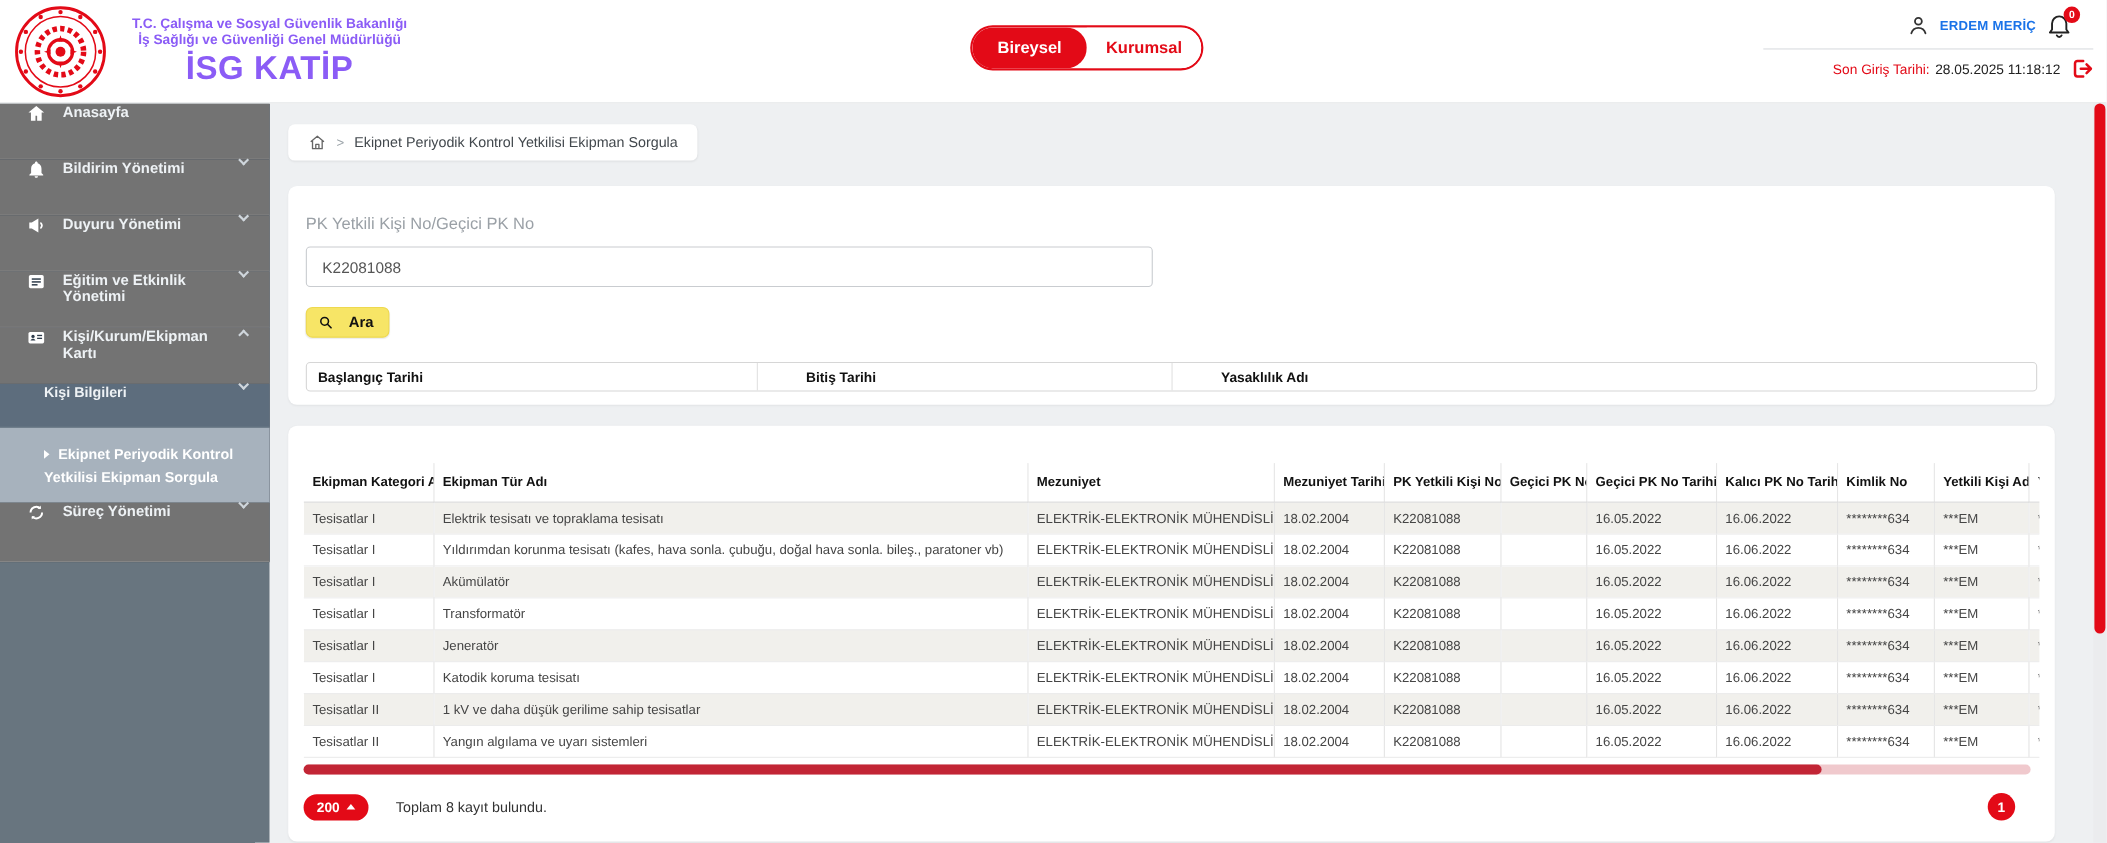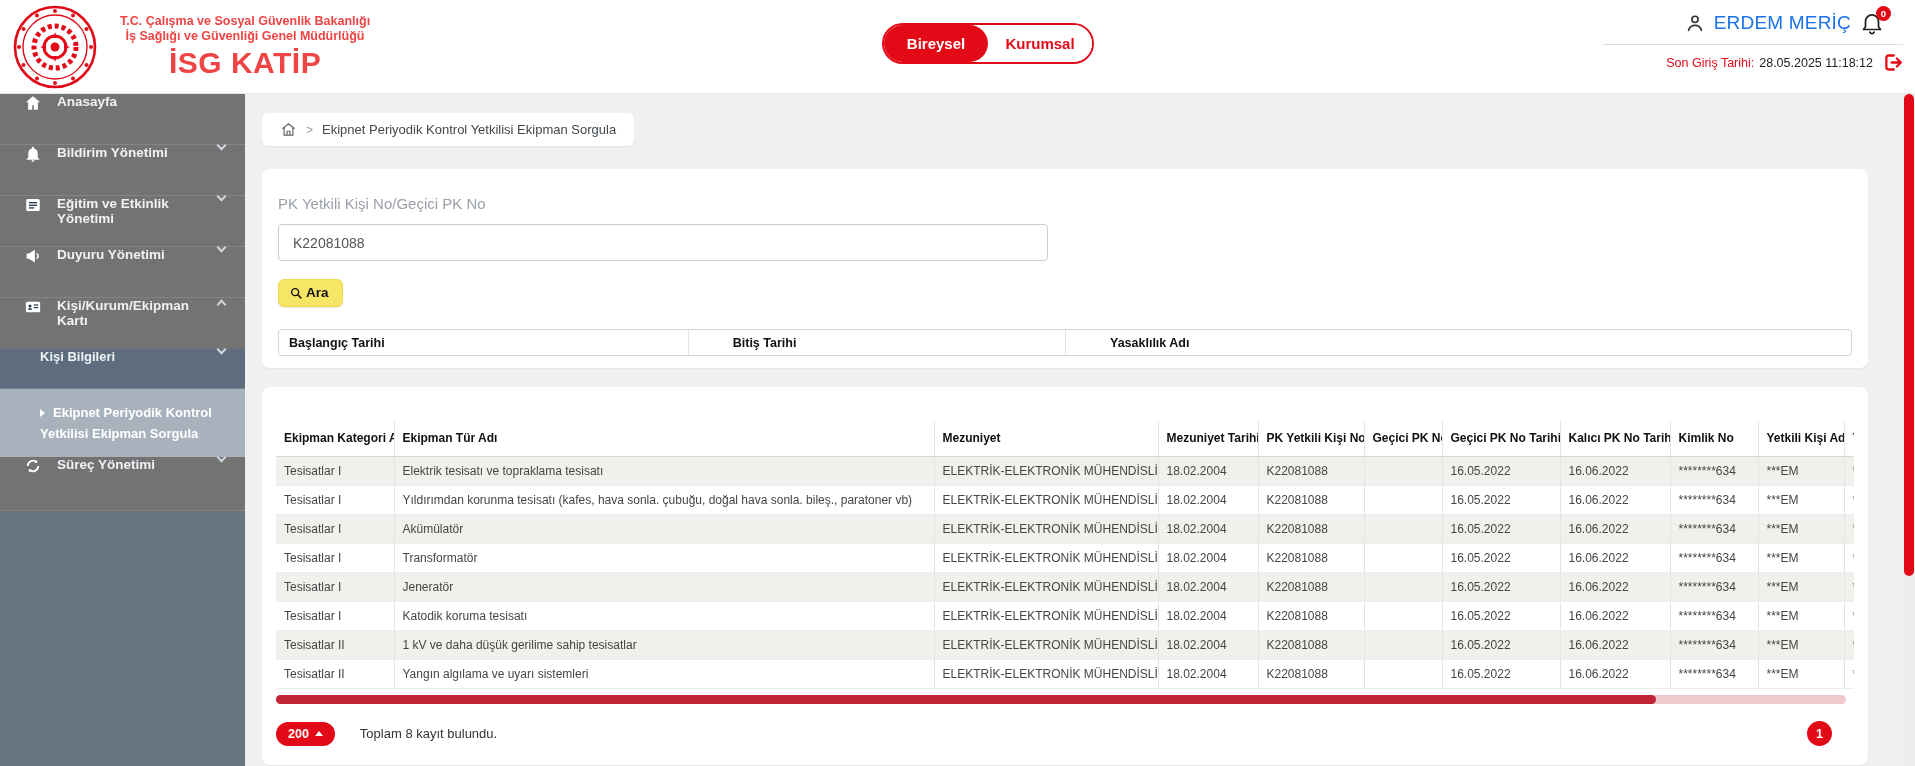--- a/index.html
+++ b/index.html
@@ -4,35 +4,35 @@
 <style>
   * { margin:0; padding:0; box-sizing:border-box; }
   html,body { width:1915px; height:766px; overflow:hidden;
     font-family:"Liberation Sans", sans-serif; background:#eef0f2; }
 
   
   .app-header { position:absolute; top:0; left:0; width:1915px; height:94px;
     background:#fff; border-bottom:1px solid #e3e5e7; z-index:5; }
   .brand { position:absolute; left:12px; top:4px; display:flex; align-items:center; }
   .emblem { width:86px; height:86px; }
-  .brand-text { margin-left:22px; color:#ef4444; }
+  .brand-text { margin-left:22px; color:#8b5cf6; }
   .brand-line { font-size:12.5px; font-weight:bold; line-height:15px; }
   .brand-line.l2 { text-align:center; }
   .app-title { font-size:30px; font-weight:bold; letter-spacing:.5px; text-align:center; margin-top:2px; }
 
   .seg-toggle { position:absolute; left:882px; top:23px; width:212px; height:41px;
     border:2px solid #e30a17; border-radius:22px; display:flex; overflow:hidden; background:#fff; }
   .seg { flex:1; display:flex; align-items:center; justify-content:center;
     font-size:15px; font-weight:bold; cursor:pointer; }
   .seg.active { background:#e30a17; color:#fff; border-radius:0 20px 20px 0; }
   .seg.inactive { background:#fff; color:#e30a17; }
 
   .user-block { position:absolute; right:12px; top:8px; width:300px; }
   .user-row { display:flex; align-items:center; justify-content:flex-end; gap:8px; padding:2px 18px 8px 0; }
-  .user-name { color:#1a73e8; font-weight:normal; font-size:19px; letter-spacing:.2px; cursor:pointer; }
+  .user-name { color:#1a73e8; font-weight:bold; font-size:12px; letter-spacing:.2px; cursor:pointer; }
   .bell-wrap { position:relative; width:26px; height:26px; cursor:pointer; }
   .badge { position:absolute; top:-4px; right:-6px; min-width:15px; height:15px; border-radius:8px;
     background:#e30a17; color:#fff; font-size:9.5px; font-weight:bold;
     display:flex; align-items:center; justify-content:center; padding:0 3px; }
   .login-row { border-top:1px solid #dadce0; padding-top:7px; display:flex; align-items:center;
     justify-content:flex-end; gap:5px; font-size:12.5px; }
   .login-label { color:#e30a17; }
   .login-value { color:#222; }
   .logout-btn { margin-left:4px; cursor:pointer; display:flex; }
 
@@ -61,21 +61,21 @@
   .crumb { display:inline-flex; align-items:center; gap:9px; background:#fff; border-radius:6px;
     padding:0 18px; height:33px; box-shadow:0 1px 2px rgba(0,0,0,.06); cursor:pointer; }
   .crumb-sep { color:#98a0a6; font-size:12px; }
   .crumb-label { font-size:13px; color:#42484d; }
 
   .card { background:#fff; border-radius:8px; box-shadow:0 1px 2px rgba(0,0,0,.05); }
   .card1 { margin-top:23px; width:1606px; padding:26px 16px 12px 16px; }
   .field-label { color:#9aa0a6; font-size:15px; }
   .field-input { margin-top:12px; width:770px; height:37px; border:1px solid #c9ccd0; border-radius:4px;
     padding:0 14px; font-size:14px; color:#555; font-family:"Liberation Sans",sans-serif; outline:none; display:block; }
-  .btn-ara { margin-top:18px; display:inline-flex; align-items:center; gap:3px; background:#f7e566;
+  .btn-ara { margin-top:18px; display:inline-flex; align-items:center; gap:14px; background:#f7e566;
     border:1px solid #eed94f; border-radius:6px; padding:5px 13px 6px 10px; font-size:13.5px;
     font-weight:bold; color:#111; cursor:pointer; box-shadow:0 1px 1px rgba(0,0,0,.08); }
   .ban-row { margin-top:22px; display:flex; border:1px solid #d6d6d6; border-radius:4px; height:27px; }
   .ban-cell { display:flex; align-items:center; padding:0 10px; font-size:12.5px; font-weight:bold; color:#111; }
   .ban-cell + .ban-cell { border-left:1px solid #e2e2e2;padding-left:44px; }
   .ban-c1 { width:26%; } .ban-c2 { width:24%; } .ban-c3 { width:50%; }
 
   .card2 { margin-top:19px; width:1606px; padding:34px 14px 18px 14px; }
   .table-clip { width:1578px; overflow:hidden; }
   table { border-collapse:collapse; table-layout:fixed; width:1690px; }
@@ -187,37 +187,37 @@
         <svg viewBox="0 0 24 24" width="18" height="18">
             <path d="M12 22.2c1.15 0 2-.85 2-2h-4c0 1.15.85 2 2 2zm6.3-5.7v-5.3c0-3.2-1.7-5.9-4.7-6.6v-.7c0-.9-.7-1.6-1.6-1.6s-1.6.7-1.6 1.6v.7c-3 .7-4.7 3.4-4.7 6.6v5.3L3.6 18.6v.9h16.8v-.9l-2.1-2.1z" fill="#fff"></path>
           </svg>
       </span>
       <span>Bildirim Yönetimi</span>
       <span class="chev down"></span>
     </div>
     <div class="nav-item">
       <span class="nav-ico">
         <svg viewBox="0 0 24 24" width="18" height="18">
+            <path d="M14.5 3.5 6.5 8.5H3.5v7h3l8 5v-17z" fill="#fff"></path>
+            <path d="M17.5 9a4.5 4.5 0 0 1 0 6" fill="none" stroke="#fff" stroke-width="2" stroke-linecap="round"></path>
+          </svg>
+      </span>
+      <span>Duyuru Yönetimi</span>
+      <span class="chev down"></span>
+    </div>
+    <div class="nav-item">
+      <span class="nav-ico">
+        <svg viewBox="0 0 24 24" width="18" height="18">
             <rect x="3" y="4" width="18" height="16" rx="2" fill="#fff"></rect>
             <rect x="6.5" y="8" width="11" height="1.8" fill="#2e3c4b"></rect>
             <rect x="6.5" y="11.5" width="11" height="1.8" fill="#2e3c4b"></rect>
             <rect x="6.5" y="15" width="7" height="1.8" fill="#2e3c4b"></rect>
           </svg>
       </span>
       <span>Eğitim ve Etkinlik Yönetimi</span>
-      <span class="chev down"></span>
-    </div>
-    <div class="nav-item">
-      <span class="nav-ico">
-        <svg viewBox="0 0 24 24" width="18" height="18">
-            <path d="M14.5 3.5 6.5 8.5H3.5v7h3l8 5v-17z" fill="#fff"></path>
-            <path d="M17.5 9a4.5 4.5 0 0 1 0 6" fill="none" stroke="#fff" stroke-width="2" stroke-linecap="round"></path>
-          </svg>
-      </span>
-      <span>Duyuru Yönetimi</span>
       <span class="chev down"></span>
     </div>
     <div class="nav-item" style="border-bottom:none;">
       <span class="nav-ico">
         <svg viewBox="0 0 24 24" width="18" height="18">
             <rect x="2.5" y="5" width="19" height="14" rx="2" fill="#fff"></rect>
             <circle cx="8" cy="10.5" r="2" fill="#2e3c4b"></circle>
             <path d="M5 15.5c.6-1.6 1.7-2.3 3-2.3s2.4.7 3 2.3" fill="#2e3c4b"></path>
             <rect x="13" y="8.5" width="6" height="1.6" fill="#2e3c4b"></rect>
             <rect x="13" y="12" width="6" height="1.6" fill="#2e3c4b"></rect>

